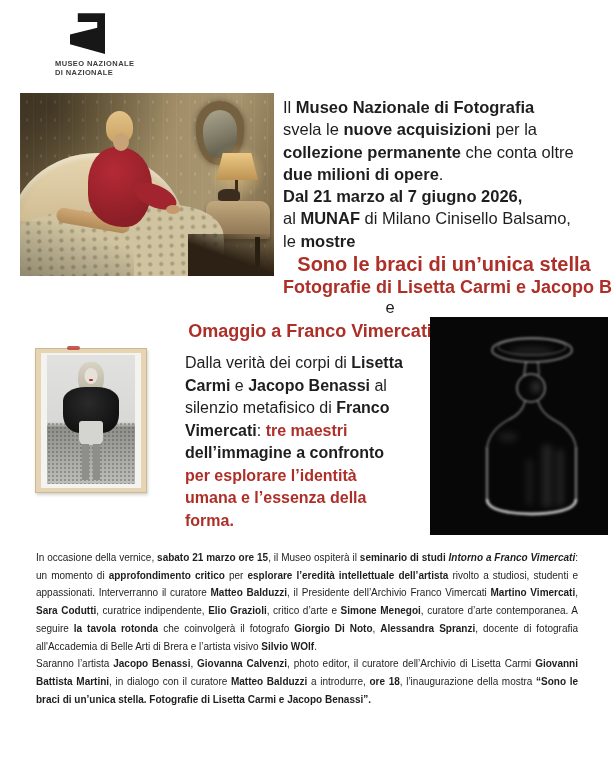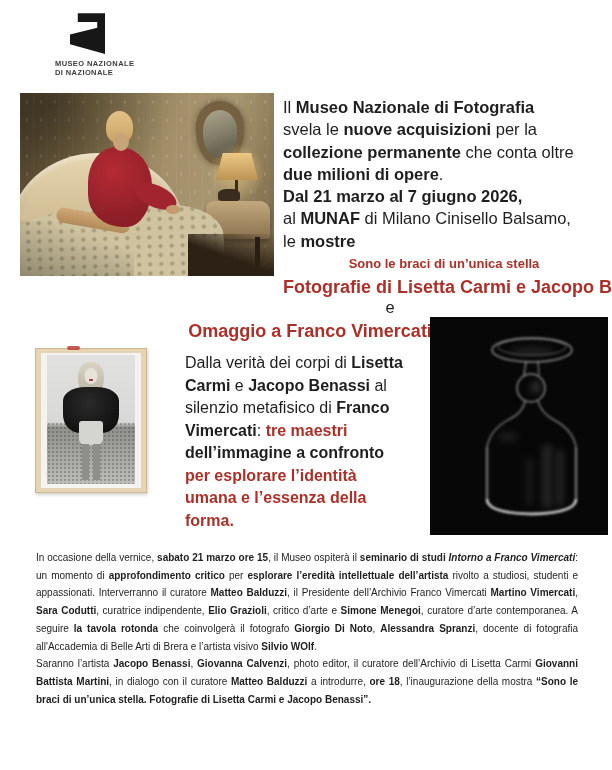--- a/index.html
+++ b/index.html
@@ -65,21 +65,21 @@
   .p1-hand{left:146px;top:112px;width:14px;height:9px;background:#c49a6e;border-radius:50%;}
   .p1-legs{left:36px;top:120px;width:74px;height:15px;background:linear-gradient(#d0a876,#b08a58);
     border-radius:8px;transform:rotate(10deg);}
   .p1-bedshadow{left:0;bottom:0;width:45%;height:30%;
     background:linear-gradient(20deg, rgba(0,0,0,.30), transparent 70%);}
 
   
   .intro{left:283px;top:96px;width:322px;
          font-size:16.5px;line-height:22.3px;white-space:nowrap;}
   .show1-title{left:283px;top:252px;width:322px;text-align:center;white-space:nowrap;
-         font-size:13px;line-height:24px;font-weight:bold;color:var(--accent);}
+         font-size:20px;line-height:24px;font-weight:bold;color:var(--accent);}
   .show1-subtitle{left:283px;top:277px;width:322px;text-align:center;white-space:nowrap;
          font-size:18px;line-height:20px;font-weight:bold;color:var(--accent);}
   .conjunction{left:370px;top:296px;width:40px;text-align:center;
          font-size:16.5px;line-height:22px;}
   .show2-title{left:155px;top:319px;width:310px;text-align:center;white-space:nowrap;
          font-size:18px;line-height:24px;font-weight:bold;color:var(--accent);}
 
   
   .photo2{left:35px;top:348px;width:112px;height:145px;background:#e6d5b4;
     border:1px solid #cdb astonish;border:1px solid #cdb88f;padding:4px 5px;

